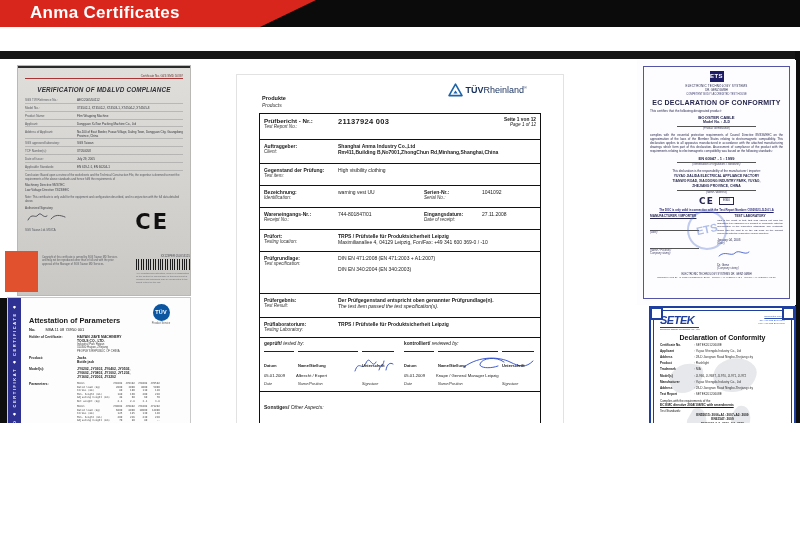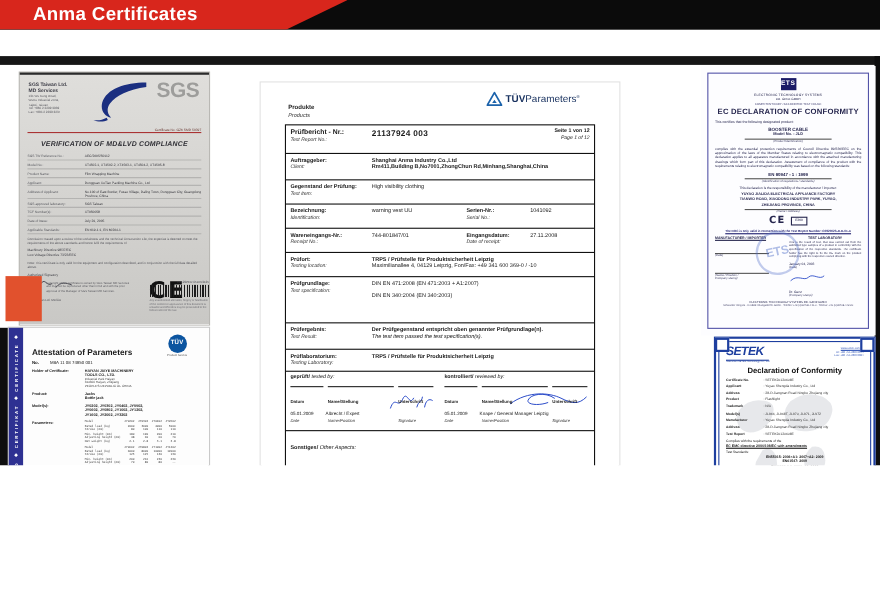--- a/index.html
+++ b/index.html
@@ -206,35 +206,20 @@
     <div class="abs banner">
       <span>Anma Certificates</span>
     </div>
   </div>
   <div class="abs darkband"></div>
   <div class="abs rightstrip"></div>
   <div class="abs leftstrip"></div>
   <div class="abs bottombar"></div>
 
   <section class="abs sgs">
-    <div class="sgs-head">
-      <div class="sgs-co">
-        <div class="nm">SGS Taiwan Ltd.</div>
-        <div class="nm">MD Services</div>
-        <div class="sgs-addr pre">131 Wu Kung Road,
-WuKu Industrial Zone,
-Taipei, Taiwan
-Tel: +886 2 2299 3939
-Fax: +886 2 2299 3237</div>
-      </div>
-      <svg class="sgs-bird" width="52" height="38" viewBox="0 0 52 38">
-        <path d="M50 2 C30 2 14 8 10 20 C8 27 12 33 18 34 C14 30 14 25 17 21 C22 14 34 8 50 6 Z M14 34 C10 36 6 37 2 36 C6 38 11 38 15 36 Z" fill="#1b2f80"></path>
-      </svg>
-      <div class="sgs-logo">SGS</div>
-    </div>
     <div class="sgs-certno">Certificate No. GZ6 SMD 50397</div>
     <div class="sgs-title b i">VERIFICATION OF MD&amp;LVD COMPLIANCE</div>
     <div class="sgs-fields">
       <div class="srow">
           <span class="sl">SGS TW Reference No.:</span>
           <span class="sv">AEC/2005/50112</span>
         </div>
       <div class="srow">
           <span class="sl">Model No.:</span>
           <span class="sv">XT4502-1, XT4502-2, XT4503-1, XT4504-2, XT4505-8</span>
@@ -385,21 +370,21 @@
   <section class="abs report">
     <div class="rep-prod">
       <div class="b f55">Produkte</div>
       <div class="i f5" style="color:#333;">Products</div>
     </div>
     <div class="rep-logo">
       <svg width="15" height="14" viewBox="0 0 15 14">
         <path d="M7.5 1.2 L14 12.6 H1 Z" fill="none" stroke="#1c63ab" stroke-width="1.6" stroke-linejoin="round"></path>
         <path d="M5.4 10.6 h4.2 l-2.1 -3 Z" fill="#1c63ab"></path>
       </svg>
-      <div class="rep-brand"><span class="b">TÜV</span><span>Parameters</span><span class="reg">®</span></div>
+      <div class="rep-brand"><span class="b">TÜV</span><span>Rheinland</span><span class="reg">®</span></div>
     </div>
 
     <div class="rtable">
 
       <div class="rrow" style="height:26px;">
         <div class="rcell rlab">
             <div class="de" style="font-size:6.2px;">Prüfbericht - Nr.:</div>
             <div class="en">Test Report No.:</div>
           </div>
         <div class="rcell rval rv-big">21137924 003</div>

